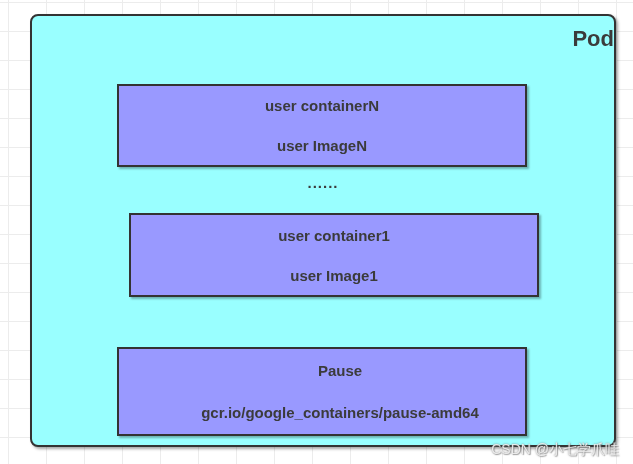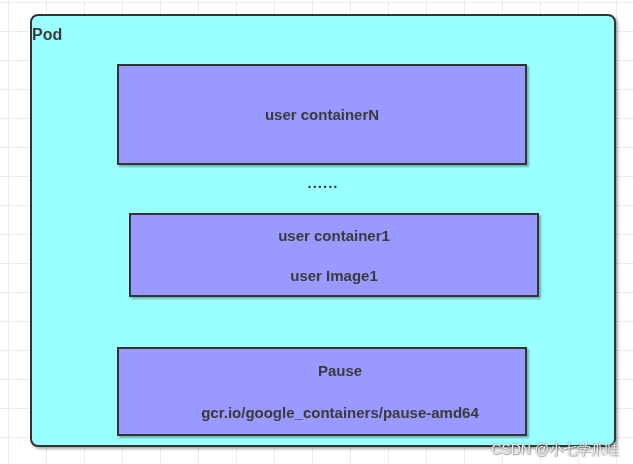--- a/index.html
+++ b/index.html
@@ -29,22 +29,22 @@
     background: var(--pod-fill, #99ffff);
     border: 2px solid var(--border, #333333);
     border-radius: 8px;
     box-shadow: 2px 2px 3px rgba(0,0,0,0.35);
   }
   .pod-title {
     position: absolute;
     left: 0;
     top: 10px;
     width: 100%;
-    text-align: left;
-    font-size: 16px;
+    text-align: right;
+    font-size: 22px;
     font-weight: bold;
     color: var(--text, #3b3b3b);
   }
   .cbox {
     position: absolute;
     left: 85px;
     width: 410px;
     box-sizing: border-box;
     background: var(--container-fill, #9999ff);
     border: 2px solid var(--border, #333333);
@@ -53,21 +53,21 @@
     flex-direction: column;
     justify-content: space-around;
     align-items: center;
   }
   .cbox .line {
     font-size: 15px;
     font-weight: bold;
     color: var(--text, #3b3b3b);
     white-space: nowrap;
   }
-  .box-n     { top: 48px;  height: 101px; }
+  .box-n     { top: 68px;  height: 83px; }
   .box-1     { top: 197px; height: 84px; margin-left: 12px; }
   .box-pause { top: 331px; height: 89px; padding-left: 36px; }
   .dots {
     position: absolute;
     left: 0;
     top: 158px;
     width: 100%;
     text-align: center;
     font-size: 15px;
     font-weight: bold;
@@ -86,20 +86,21 @@
 </style>
 </head>
 <body>
 
 <div class="canvas">
   <div class="pod">
     <div class="pod-title">Pod</div>
 
     <div class="cbox box-n">
       <div class="line">user containerN</div>
+      <div class="line">user ImageN</div>
     </div>
 
     <div class="dots">......</div>
 
     <div class="cbox box-1">
       <div class="line">user container1</div>
       <div class="line">user Image1</div>
     </div>
 
     <div class="cbox box-pause">

